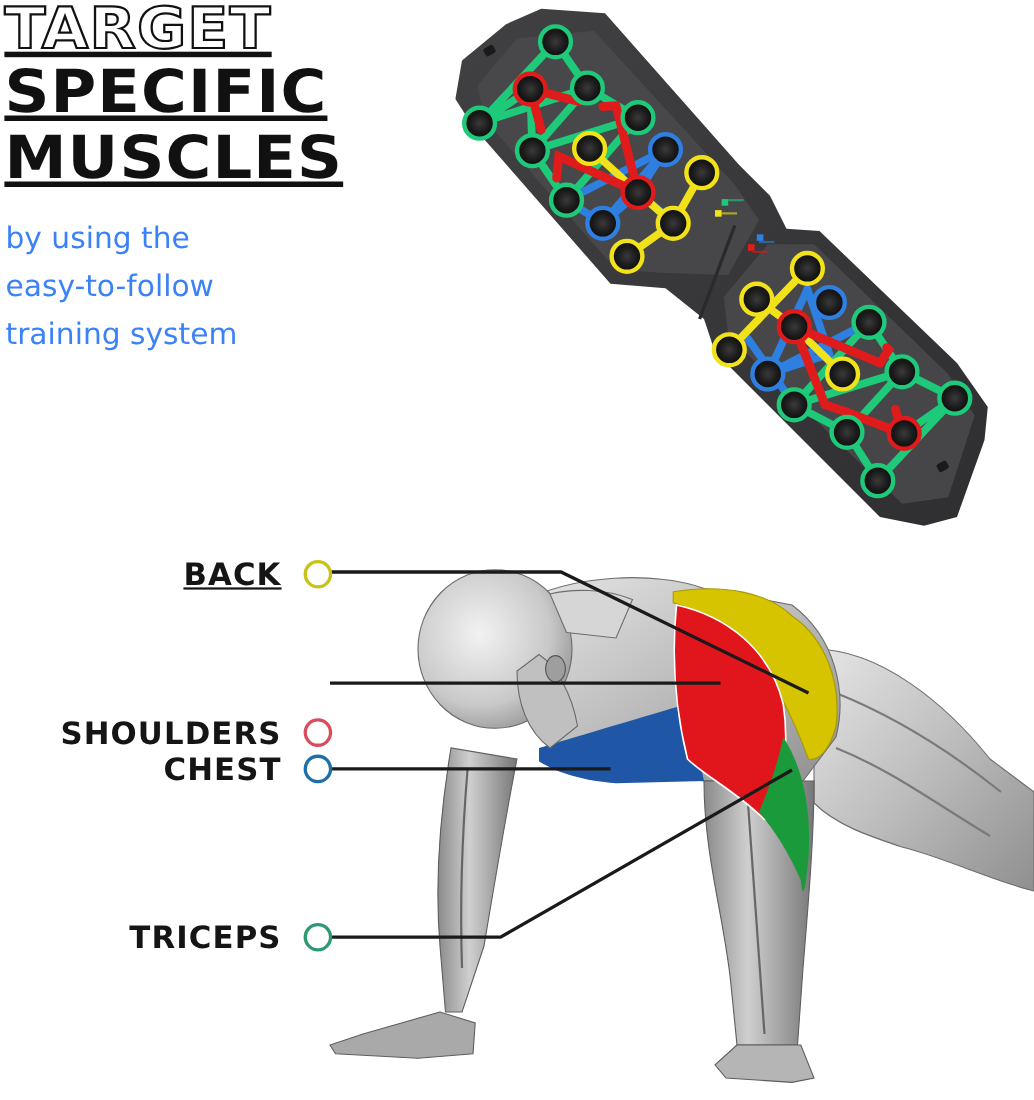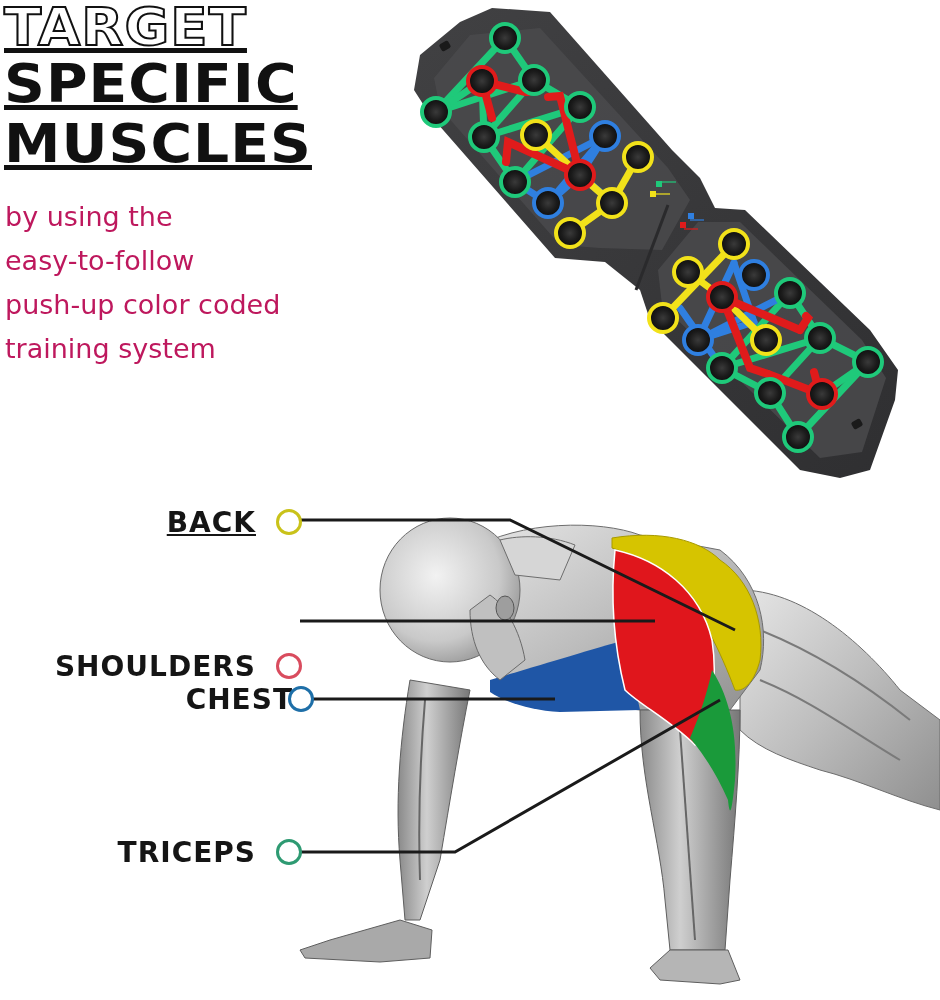--- a/index.html
+++ b/index.html
@@ -46,21 +46,21 @@
       transform-origin: left center;
       height: 60px;
     }
     .subcopy {
       position: absolute;
       left: 5px;
       top: 195px;
       font-family: "DejaVu Sans", sans-serif;
       font-size: 27px;
       line-height: 44px;
-      color: #be185d;
+      color: #3b82f6;
       font-weight: normal;
     }
     .subcopy div { white-space: nowrap; }
 
     .board {
       position: absolute;
       left: 400px;
       top: 0;
       width: 520px;
       height: 480px;
@@ -105,21 +105,20 @@
 
 <div class="headline">
   <div class="hl-outline">TARGET</div>
   <div class="hl-solid">SPECIFIC</div>
   <div class="hl-solid">MUSCLES</div>
 </div>
 
 <div class="subcopy">
   <div>by using the</div>
   <div>easy-to-follow</div>
-  <div>push-up color coded</div>
   <div>training system</div>
 </div>
 
 <div class="board">
   <svg width="520" height="480" viewBox="0 0 520 480" xmlns="http://www.w3.org/2000/svg">
     <defs>
       <radialGradient id="knob" cx="50%" cy="50%" r="50%">
         <stop offset="0%" stop-color="#3a3a3a"></stop>
         <stop offset="60%" stop-color="#1b1b1b"></stop>
         <stop offset="100%" stop-color="#0d0d0d"></stop>
@@ -327,21 +326,21 @@
 <div class="callout" style="left:0; top:504px; width:300px;">
   <span class="callout-label" style="position:absolute; right:44px;text-decoration:underline;">BACK</span>
   <span class="callout-ring" style="right:0; left:276px; border-color:#c9c21a;"></span>
 </div>
 
 <div class="callout" style="left:0; top:605px; width:300px;margin-top:43px;">
   <span class="callout-label" style="position:absolute; right:44px;">SHOULDERS</span>
   <span class="callout-ring" style="left:276px; border-color:#d94c5e;"></span>
 </div>
 
-<div class="callout" style="left:12px; top:681px; width:300px;padding-left:25px;">
+<div class="callout" style="left:0; top:681px; width:300px;">
   <span class="callout-label" style="position:absolute; right:44px;">CHEST</span>
   <span class="callout-ring" style="left:276px; border-color:#1e6fa8;"></span>
 </div>
 
 <div class="callout" style="left:0; top:834px; width:300px;">
   <span class="callout-label" style="position:absolute; right:44px;">TRICEPS</span>
   <span class="callout-ring" style="left:276px; border-color:#2e9a72;"></span>
 </div>
 
 </body></html>

